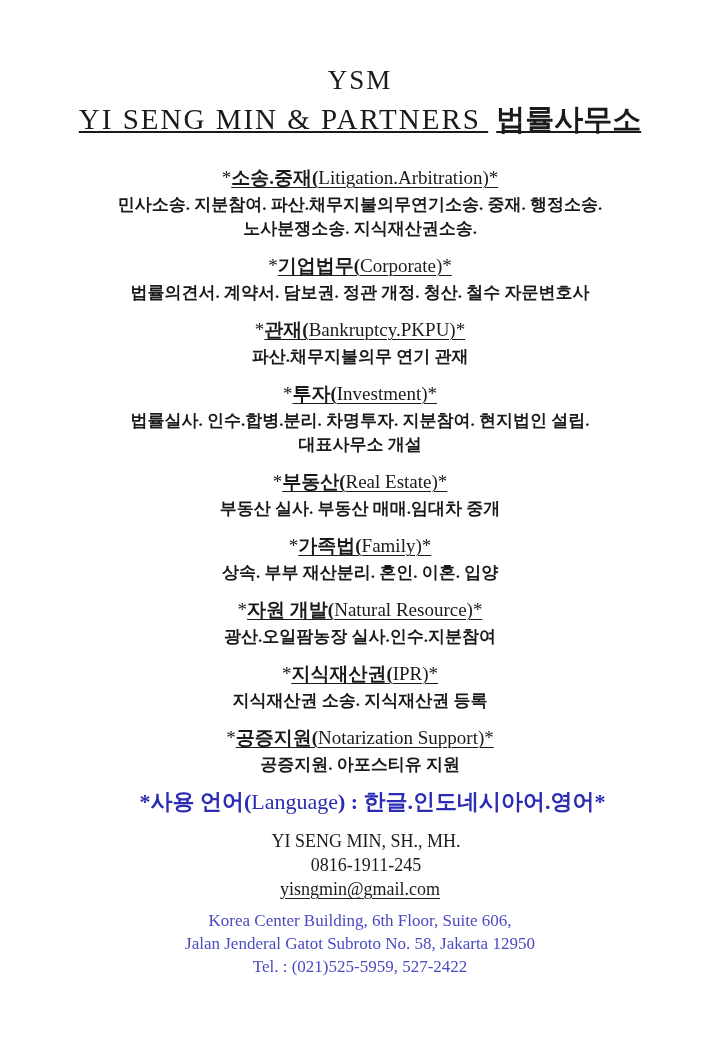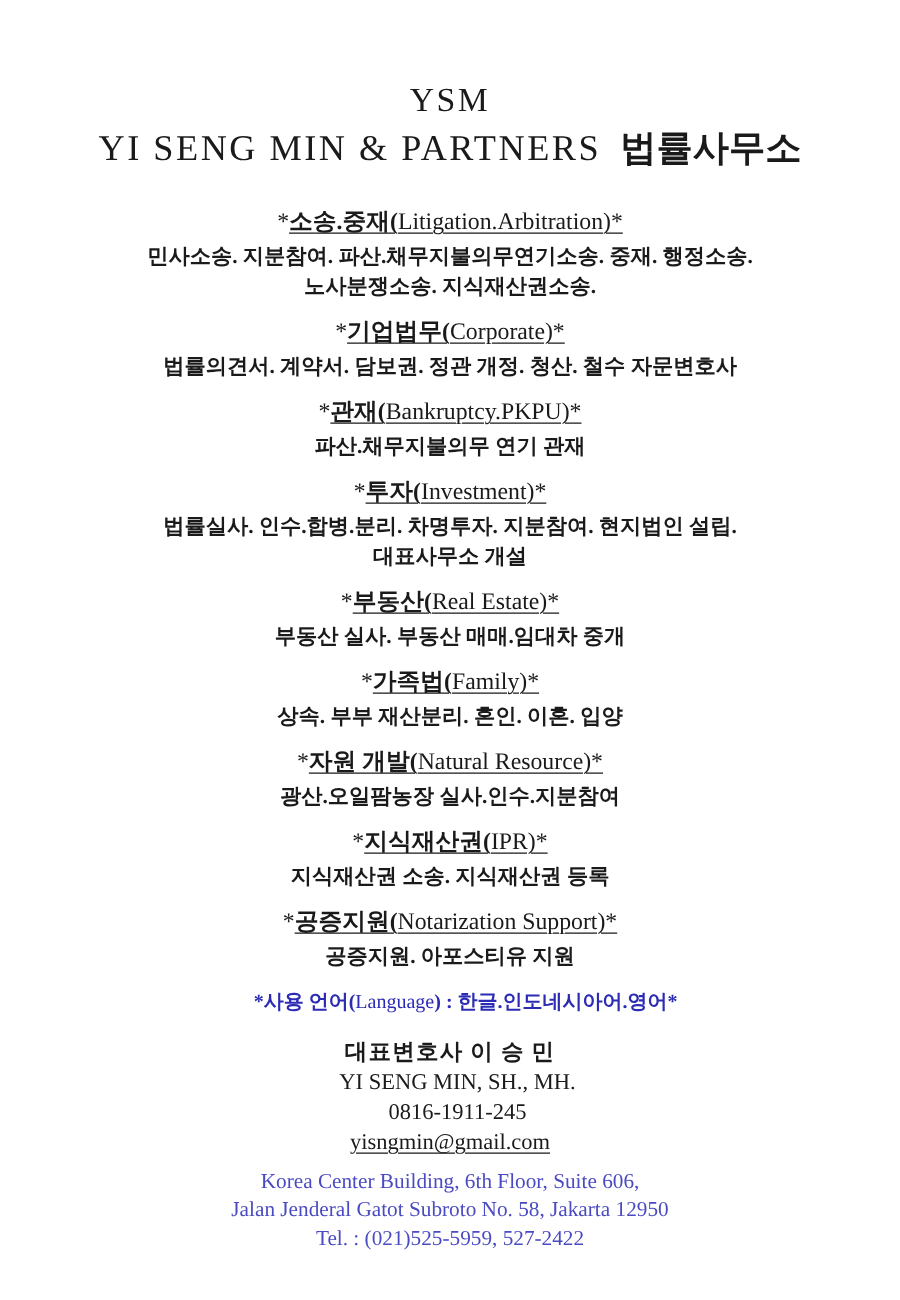--- a/index.html
+++ b/index.html
@@ -27,20 +27,21 @@
   .title1 {
     font-size: 27px;
     line-height: 36px;
     letter-spacing: 2px;
   }
   .title2 {
     font-size: 29px;
     line-height: 42px;
     margin-bottom: 25px;
     white-space: nowrap;
+    text-decoration: underline;
   }
   .title2 .en { letter-spacing: 2px; }
   .title2 .ko { font-weight: bold; margin-left: 8px; }
   .section { margin-bottom: 12px; }
   .h {
     font-size: 19px;
     line-height: 26px;
     margin-bottom: 2px;
     white-space: nowrap;
   }
@@ -52,21 +53,21 @@
   }
   .h .hko { font-weight: bold; }
   .h .hen { font-weight: normal; }
   .line {
     font-size: 17px;
     line-height: 24px;
     font-weight: bold;
     white-space: nowrap;
   }
   .lang {
-    font-size: 16px;
+    font-size: 22px;
     line-height: 26px;
     margin-bottom: 14px;
     color: var(--accent_blue);
     white-space: nowrap;
     padding-left: 25px;
   }
   .lang .ko { font-weight: bold; }
   .lang .en { font-weight: normal; }
   .contact { margin-bottom: 8px; }
   .contact-name {
@@ -152,21 +153,20 @@
   <div class="section">
     <div class="h"><span class="star">*</span><span class="u"><span class="hko">공증지원(</span><span class="hen">Notarization Support)*</span></span></div>
     <div class="line">공증지원. 아포스티유 지원</div>
   </div>
 
   <div class="lang">
     <span class="ko">*사용 언어(</span><span class="en">Language</span><span class="ko">) : 한글.인도네시아어.영어*</span>
   </div>
 
   <div class="contact">
-    <div class="contact-name">대표변호사 이 승 민</div>
     <div class="contact-line">YI SENG MIN, SH., MH.</div>
     <div class="contact-line">0816-1911-245</div>
     <div><a class="contact-email">yisngmin@gmail.com</a></div>
   </div>
 
   <div class="footer">
     <div class="footer-line">Korea Center Building, 6th Floor, Suite 606,</div>
     <div class="footer-line">Jalan Jenderal Gatot Subroto No. 58, Jakarta 12950</div>
     <div class="footer-line">Tel. : (021)525-5959, 527-2422</div>
   </div>

